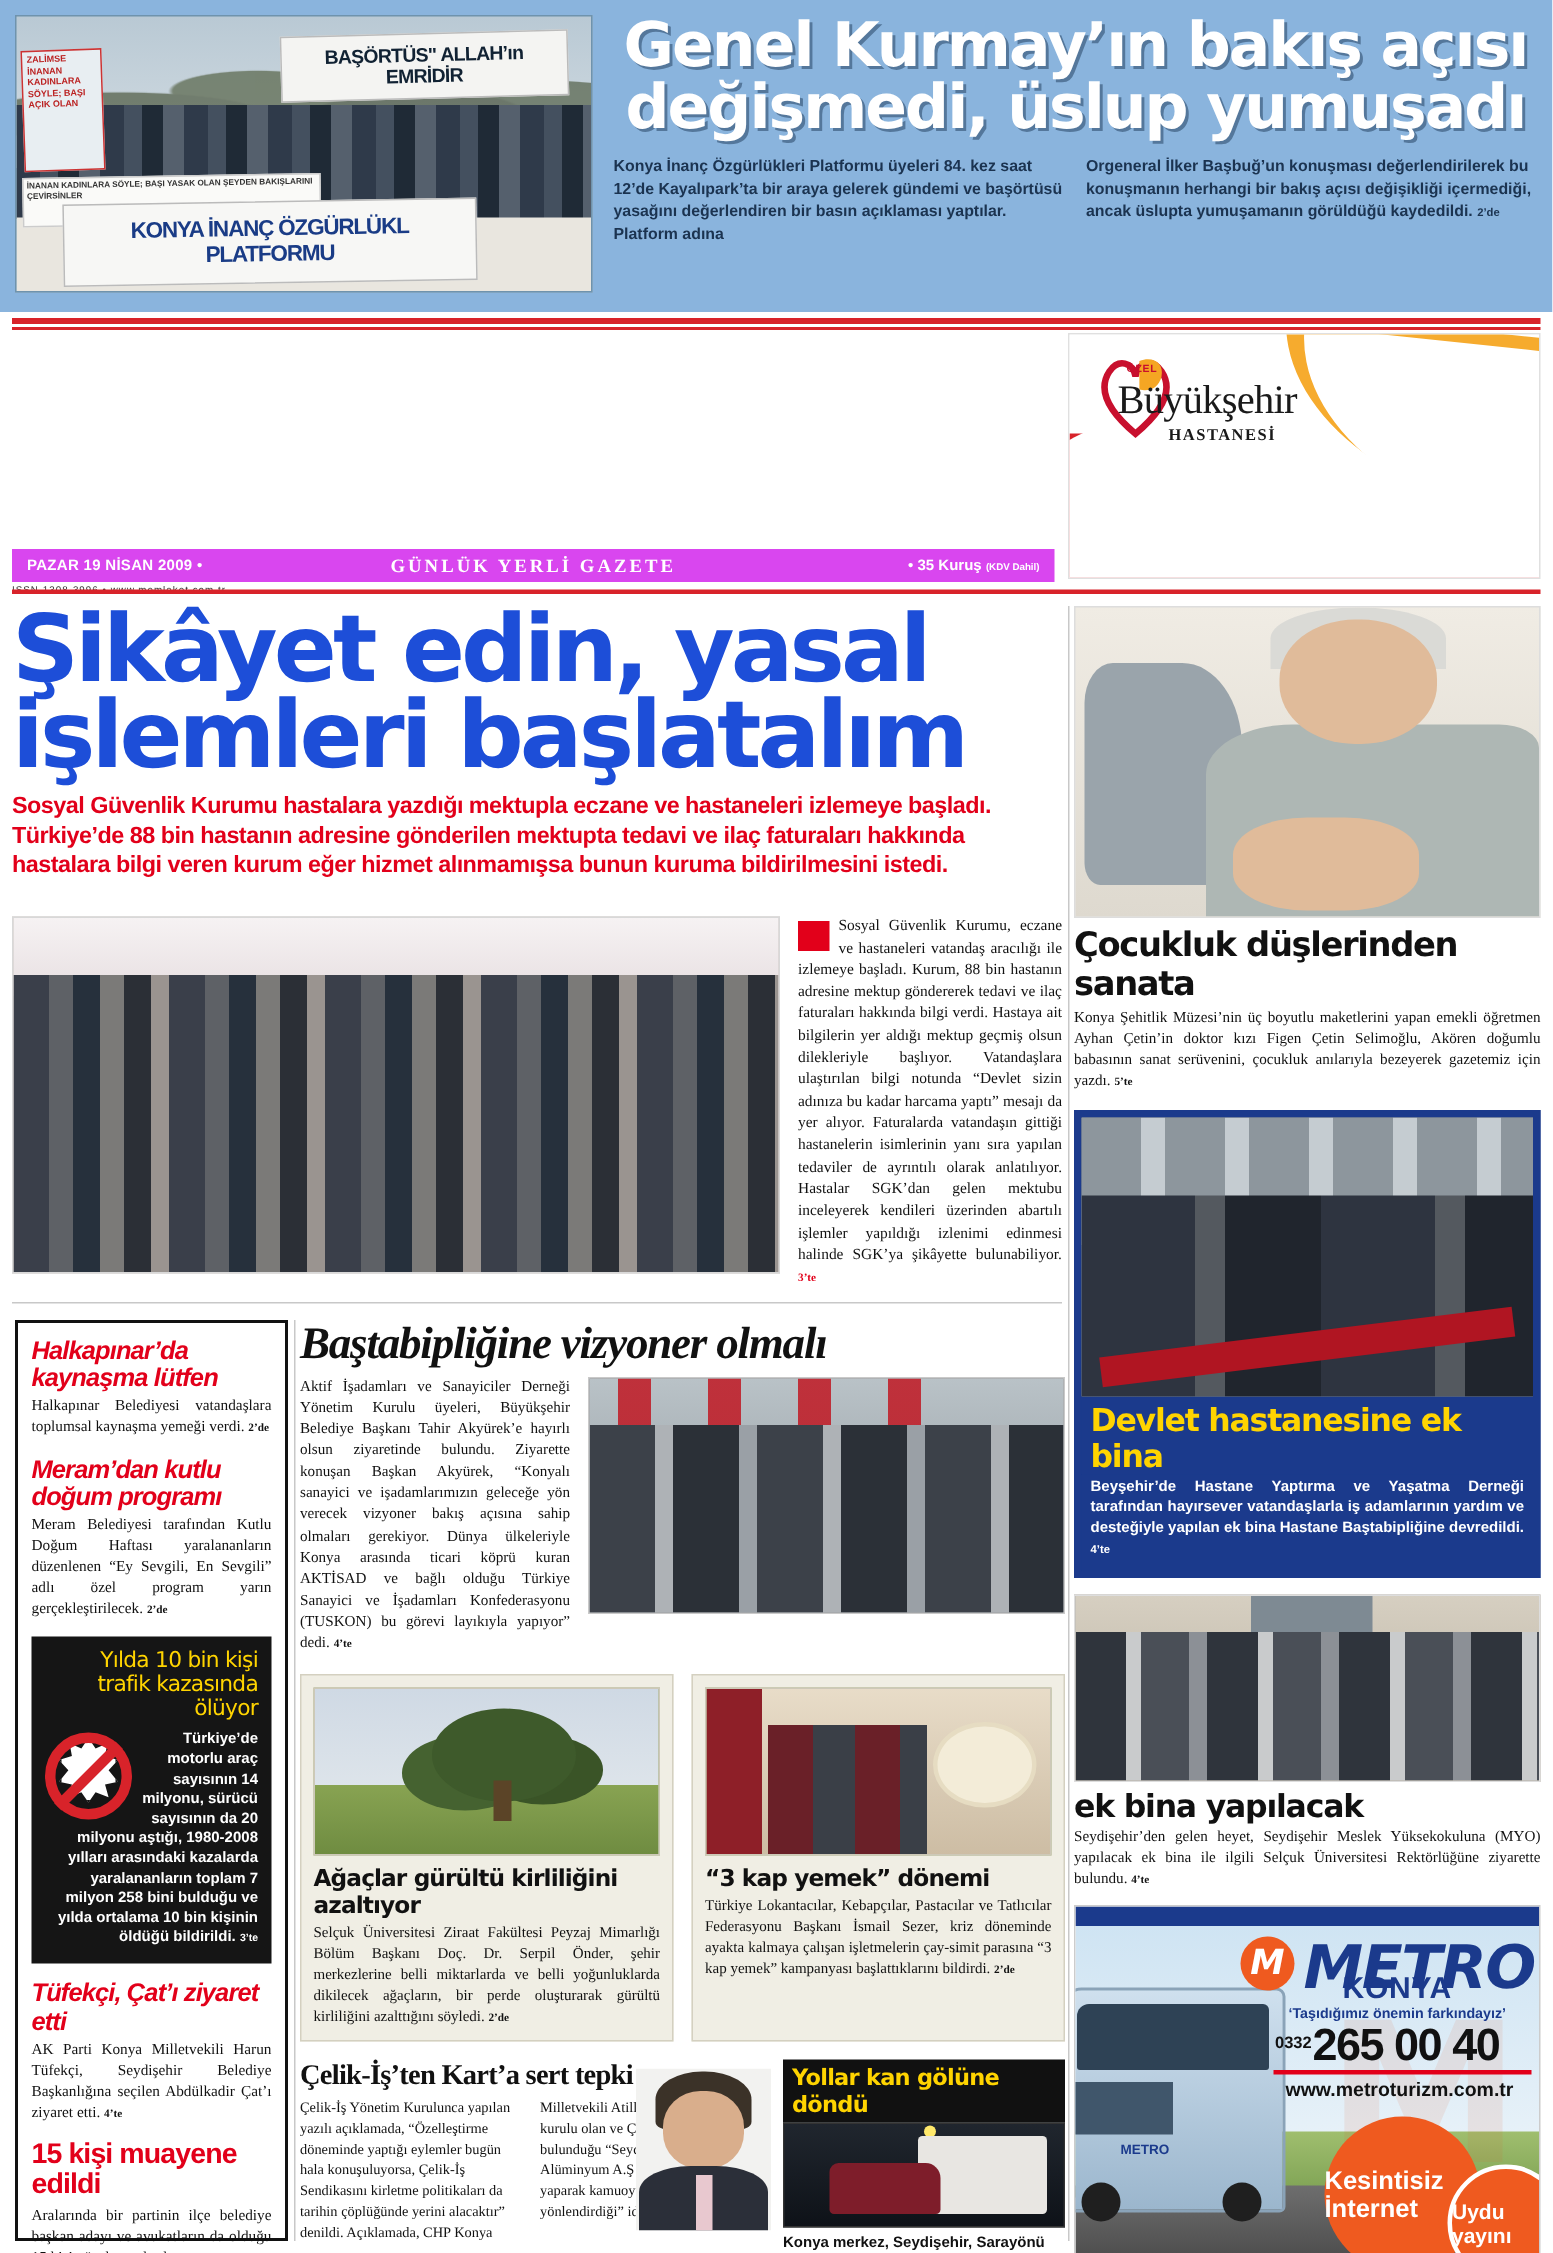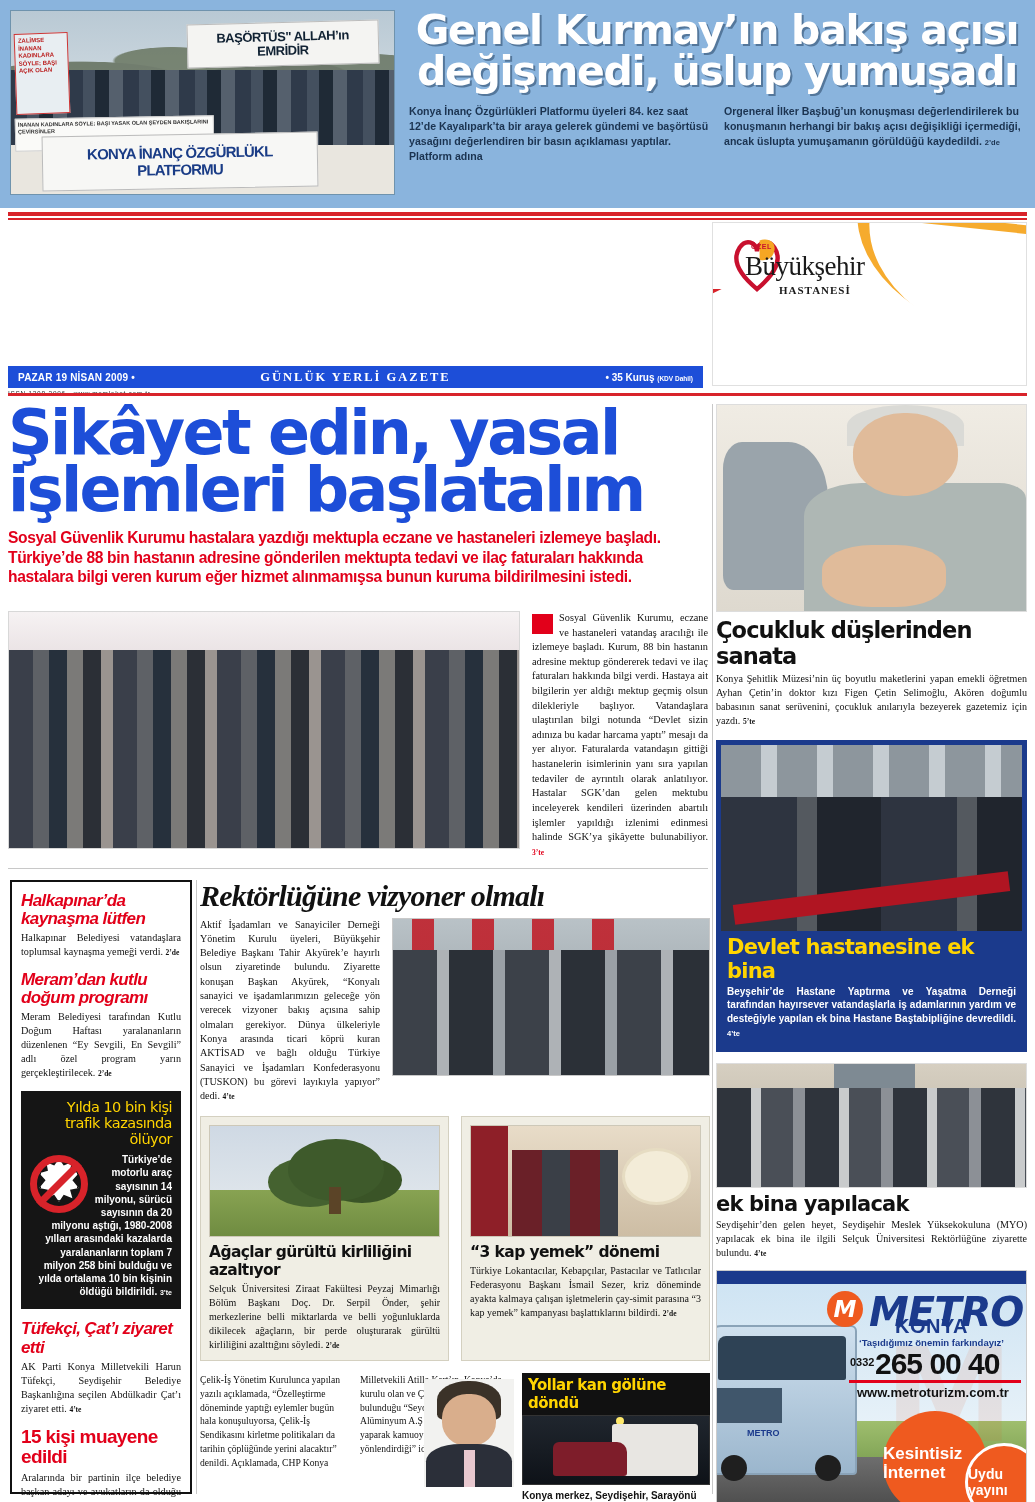--- a/index.html
+++ b/index.html
@@ -85,21 +85,21 @@
   .mh-barcode-num { position:absolute; left:5px; top:52px; width:10px; height:78px;
     writing-mode: vertical-rl; font-size:5.5px; color:#222; letter-spacing:.4px; }
   .mh-title {
     position:absolute; left:40px; top:-6px; font-size:124px; font-weight:900;
     letter-spacing:-6px; color:#111; line-height:1;
     font-family:"DejaVu Sans", sans-serif;
   }
   .mh-slogan { position:absolute; right:10px; top:22px; font-size:15px; font-style:italic;
     font-weight:700; color:#111; font-family:"Liberation Serif", serif; }
   .mh-redbar {
-    position:absolute; left:8px; top:158px; width:695px; height:22px; background:#1d4ed8;
+    position:absolute; left:8px; top:158px; width:695px; height:22px; background:#d946ef;
     display:flex; align-items:center; color:#fff;gap:23px;
   }
   .mh-date { font-size:10px; font-weight:900; padding-left:10px; letter-spacing:.2px; }
   .mh-daily { position:absolute; left:0; right:0; text-align:center; font-size:12.5px;
     font-weight:700; font-family:"Liberation Serif", serif; letter-spacing:2px; }
   .mh-price { margin-left:auto; padding-right:10px; font-size:10px; font-weight:900; }
   .mh-price .kdv { font-size:6.5px; font-weight:700; }
   .mh-issn { position:absolute; left:8px; top:182px; font-size:6.5px; color:#333; letter-spacing:.7px; }
 
   
@@ -471,21 +471,21 @@
     <div class="sb-h">Tüfekçi, Çat’ı ziyaret etti</div>
     <div class="sb-p"><span>AK Parti Konya Milletvekili Harun Tüfekçi, Seydişehir Belediye Başkanlığına seçilen Abdülkadir Çat’ı ziyaret etti.</span> <span class="pg">4’te</span></div>
   </div>
   <div class="sb-item">
     <div class="sb-h plain">15 kişi muayene edildi</div>
     <div class="sb-p"><span>Aralarında bir partinin ilçe belediye başkan adayı ve avukatların da olduğu 15 kişi gözaltına alındı.</span> <span class="pg">3’te</span></div>
   </div>
 </div>
 
 <div class="center">
-  <div class="c-head">Rektörlüğüne vizyoner olmalı</div>
+  <div class="c-head">Baştabipliğine vizyoner olmalı</div>
   <div class="c-row">
     <div class="c-text"><span>Aktif İşadamları ve Sanayiciler Derneği Yönetim Kurulu üyeleri, Büyükşehir Belediye Başkanı Tahir Akyürek’e hayırlı olsun ziyaretinde bulundu. Ziyarette konuşan Başkan Akyürek, “Konyalı sanayici ve işadamlarımızın geleceğe yön verecek vizyoner bakış açısına sahip olmaları gerekiyor. Dünya ülkeleriyle Konya arasında ticari köprü kuran AKTİSAD ve bağlı olduğu Türkiye Sanayici ve İşadamları Konfederasyonu (TUSKON) bu görevi layıkıyla yapıyor” dedi.</span> <span class="pg">4’te</span></div>
     <div class="c-photo">
       <div class="cp-bg"></div>
       <div class="cp-flags"></div>
       <div class="cp-suits"></div>
     </div>
   </div>
 
   <div class="c-boxes">
@@ -506,20 +506,21 @@
         <div class="ppl"></div>
         <div class="plate"></div>
       </div>
       <div class="cb-h">“3 kap yemek” dönemi</div>
       <div class="cb-p"><span>Türkiye Lokantacılar, Kebapçılar, Pastacılar ve Tatlıcılar Federasyonu Başkanı İsmail Sezer, kriz döneminde ayakta kalmaya çalışan işletmelerin çay-simit parasına “3 kap yemek” kampanyası başlattıklarını bildirdi.</span> <span class="pg">2’de</span></div>
     </div>
   </div>
 
   <div class="c-bottom">
     <div class="cbot-left">
+      <div class="cbot-h">Çelik-İş’ten Kart’a sert tepki</div>
       <div class="cbot-cols">
         <div class="cbot-col">Çelik-İş Yönetim Kurulunca yapılan yazılı açıklamada, “Özelleştirme döneminde yaptığı eylemler bugün hala konuşuluyorsa, Çelik-İş Sendikasını kirletme politikaları da tarihin çöplüğünde yerini alacaktır” denildi. Açıklamada, CHP Konya</div>
         <div class="cbot-col"><span>Milletvekili Atilla Kart’ın, Konya’da kurulu olan ve Çelik-İş’in örgütlü bulunduğu “Seydişehir Eti Alüminyum A.Ş üzerinde politika yaparak kamuoyunu yanlış yönlendirdiği” iddia edildi.</span> <span class="pg">4’te</span></div>
       </div>
       <div class="cbot-face">
         <div class="bg"></div>
         <div class="hair"></div>
         <div class="skin"></div>
         <div class="suit"></div>
         <div class="tie"></div>

